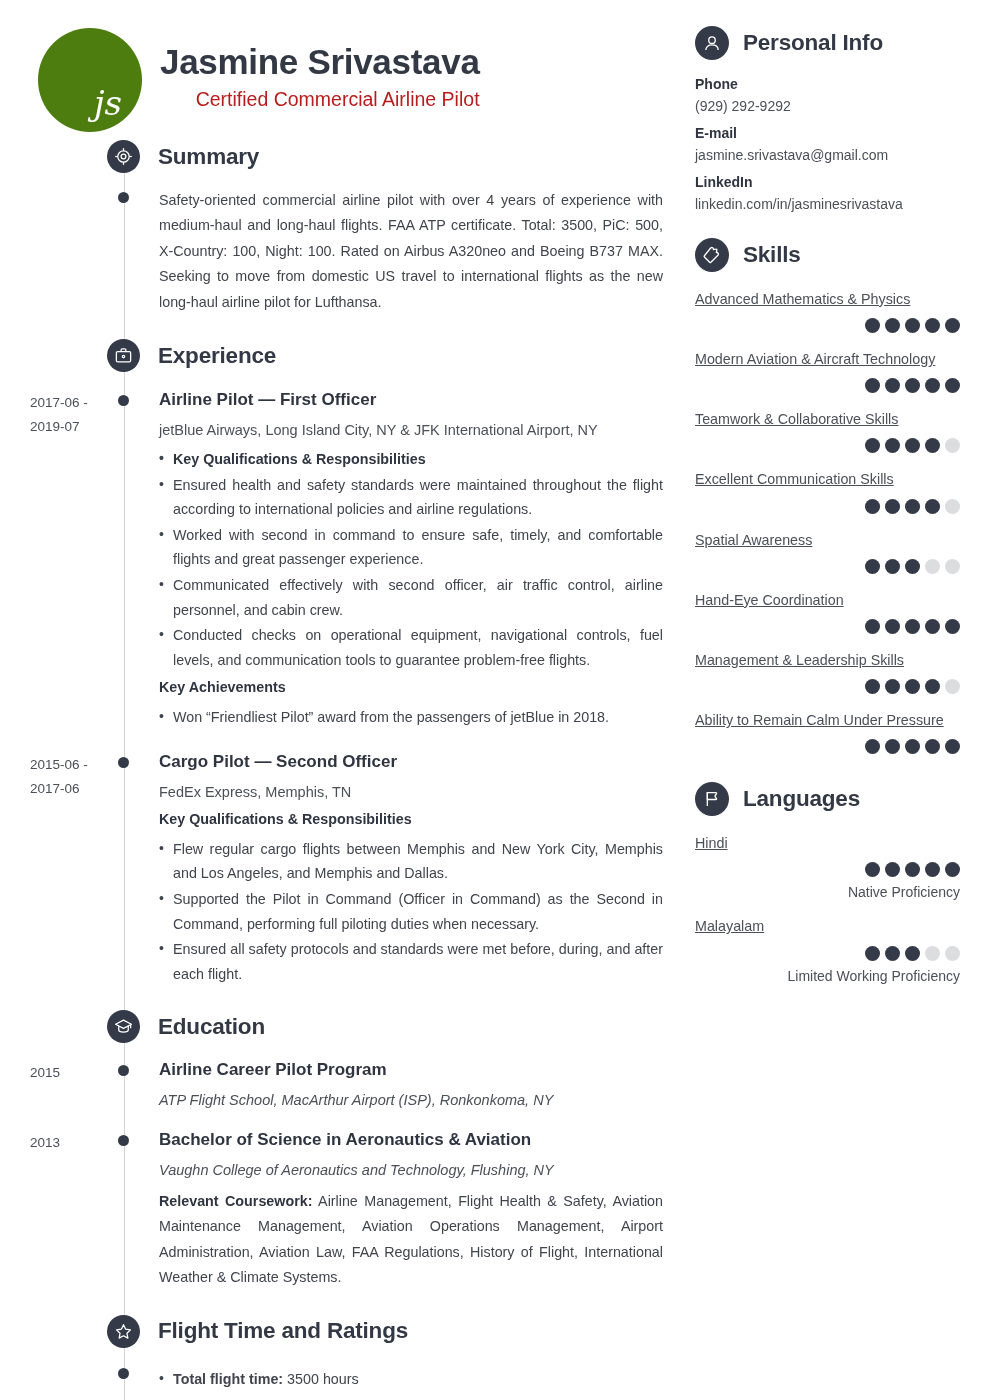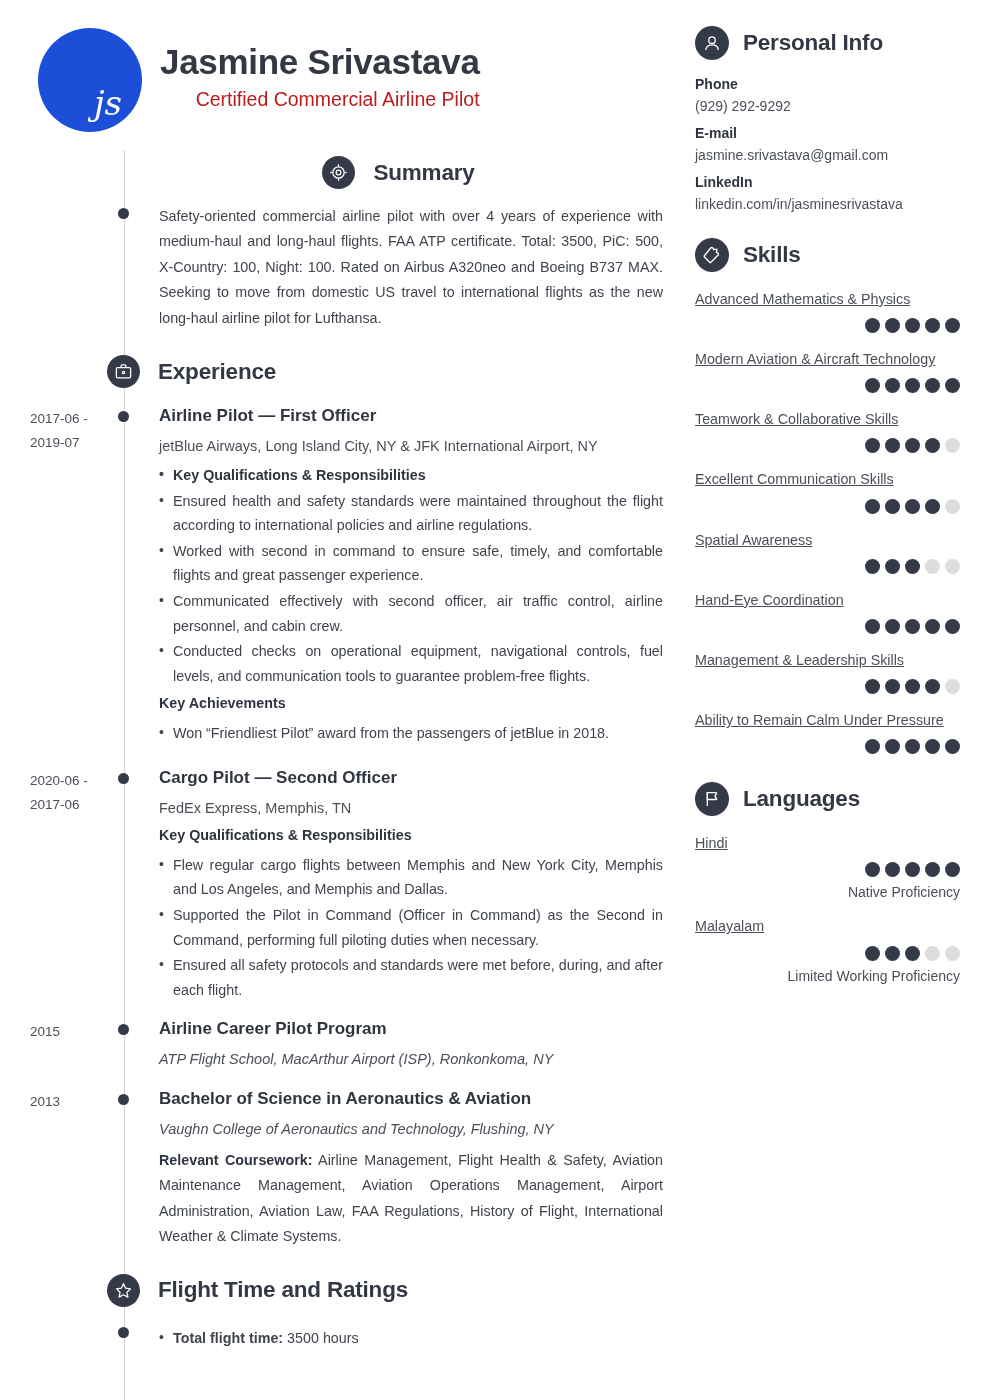--- a/index.html
+++ b/index.html
@@ -17,21 +17,21 @@
 
   
   .rail {
     position: absolute; left: 123.5px; top: 150px; bottom: 0;
     width: 1.5px; background: #d2d2d4;
   }
 
   .header { display: flex; align-items: flex-start; padding: 28px 0 0 38px; }
   .avatar {
     width: 104px; height: 104px; border-radius: 50%;
-    background: #1d4ed8; flex: 0 0 104px;
+    background: #4d7c0f; flex: 0 0 104px;
     position: relative;
   }
   .avatar .mono {
     position: absolute; right: 20px; bottom: 12px;
     font-family: "DejaVu Serif", "Liberation Serif", serif;
     font-style: italic; font-size: 34px; color: #ffffff; line-height: 1;
   }
   .name-block { margin-left: 18px; padding-top: 14px; text-align: right; }
   .name {
     font-size: 35px; font-weight: bold; color: #333944;
@@ -118,21 +118,21 @@
     <div class="header">
       <div class="avatar">
         <span class="mono">js</span>
       </div>
       <div class="name-block">
         <div class="name">Jasmine Srivastava</div>
         <div class="job-title">Certified Commercial Airline Pilot</div>
       </div>
     </div>
 
-    <div class="section-head" style="margin-top:24px;justify-content:center;">
+    <div class="section-head" style="margin-top:8px;">
       <div class="sec-icon">
         <svg width="19" height="19" viewBox="0 0 24 24" fill="none" stroke="#ffffff" stroke-width="1.6">
           <circle cx="12" cy="12" r="7.2"></circle>
             <circle cx="12" cy="12" r="3"></circle>
           <line x1="12" y1="1.5" x2="12" y2="5"></line>
             <line x1="12" y1="19" x2="12" y2="22.5"></line>
           <line x1="1.5" y1="12" x2="5" y2="12"></line>
             <line x1="19" y1="12" x2="22.5" y2="12"></line>
         </svg>
       </div>
@@ -172,33 +172,43 @@
         </ul>
         <div class="subhead">Key Achievements</div>
         <ul class="blist">
           <li>Won “Friendliest Pilot” award from the passengers of jetBlue in 2018.</li>
         </ul>
       </div>
     </div>
 
     <div class="entry" style="margin-top:22px;">
       <div class="tl-dot" style="top:6px;"></div>
-      <div class="dates">2020-06 - 2017-06</div>
+      <div class="dates">2015-06 - 2017-06</div>
       <div class="entry-body">
         <div class="entry-title">Cargo Pilot — Second Officer</div>
         <div class="entry-sub">FedEx Express, Memphis, TN</div>
         <div class="subhead">Key Qualifications &amp; Responsibilities</div>
         <ul class="blist">
           <li>Flew regular cargo flights between Memphis and New York City, Memphis and Los Angeles, and Memphis and Dallas.</li>
           <li>Supported the Pilot in Command (Officer in Command) as the Second in Command, performing full piloting duties when necessary.</li>
           <li>Ensured all safety protocols and standards were met before, during, and after each flight.</li>
         </ul>
       </div>
     </div>
 
+    <div class="section-head" style="margin-top:24px;">
+      <div class="sec-icon">
+        <svg width="19" height="19" viewBox="0 0 24 24" fill="none" stroke="#ffffff" stroke-width="1.6" stroke-linejoin="round">
+          <path d="M12 4 L22 9.2 L12 14.4 L2 9.2 Z"></path>
+          <path d="M6 11.3v5.2c0 1.4 2.7 2.6 6 2.6s6-1.2 6-2.6v-5.2"></path>
+          <line x1="21" y1="9.7" x2="21" y2="14.2"></line>
+        </svg>
+      </div>
+      <div class="sec-title">Education</div>
+    </div>
 
     <div class="entry" style="margin-top:16px;">
       <div class="tl-dot" style="top:6px;"></div>
       <div class="dates">2015</div>
       <div class="entry-body">
         <div class="entry-title">Airline Career Pilot Program</div>
         <div class="entry-sub italic">ATP Flight School, MacArthur Airport (ISP), Ronkonkoma, NY</div>
       </div>
     </div>
 

